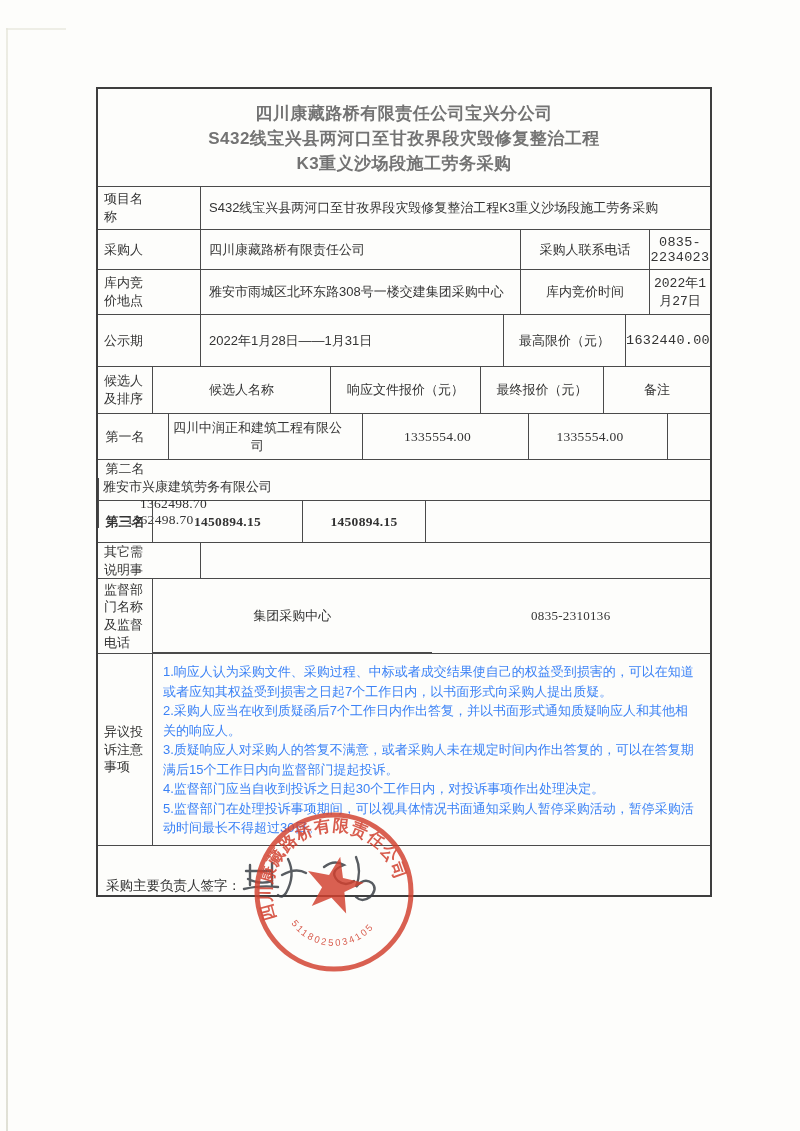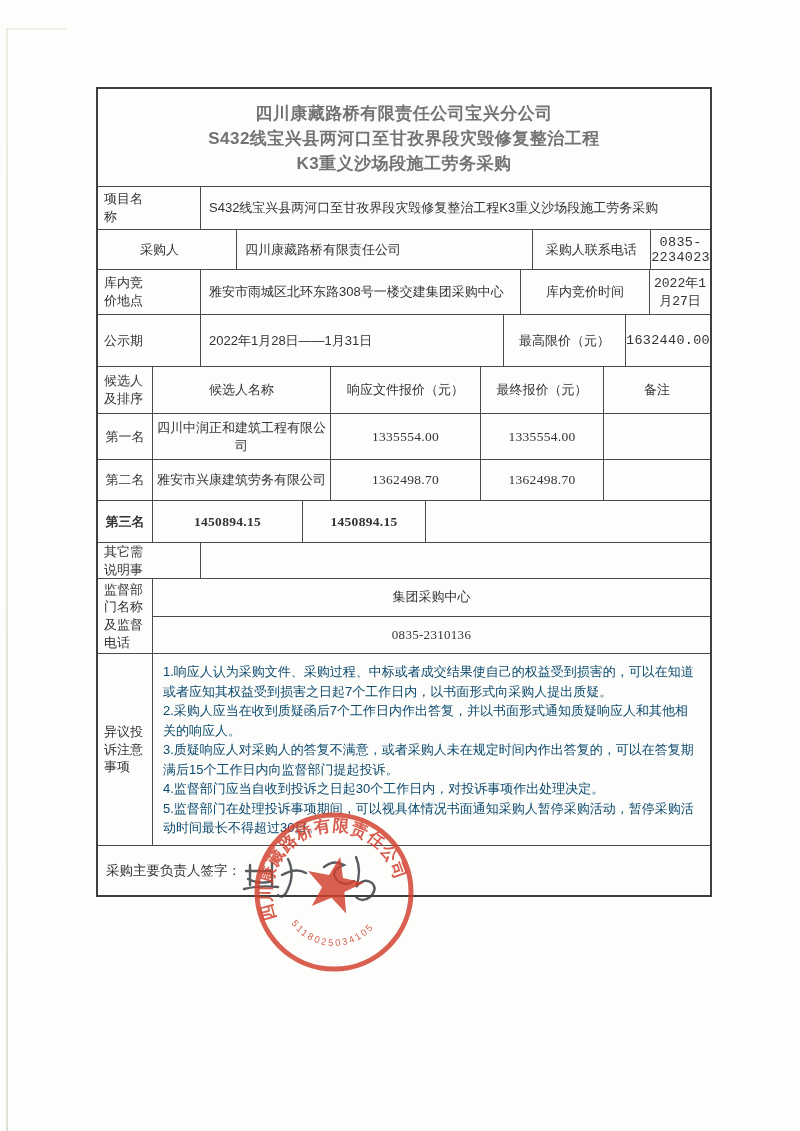--- a/index.html
+++ b/index.html
@@ -31,33 +31,33 @@
   }
   .title-line { font-size:17px; font-weight:bold; color:#737373; letter-spacing:.5px; }
   .row { display:flex; border-bottom:1px solid #4a4a4a; }
   .row:last-child { border-bottom:none; }
   .cell { display:flex; align-items:center; font-size:13px; color:#333; }
   .cell + .cell { border-left:1px solid #4a4a4a; }
   .lbl { width:54px; padding:2px 6px; line-height:1.35; flex-shrink:0; }
   .val-left { padding:2px 8px;margin-left:48px; }
   .ctr { justify-content:center; text-align:center; }
   .num { font-family:"Liberation Serif", serif; font-size:13.5px; letter-spacing:.3px; }
-  .r1 { height:43px; } .r2 { height:40px;padding-left:36px; } .r3 { height:45px; } .r4 { height:52px; }
-  .r5 { height:47px; } .r6 { height:46px; } .r7 { height:41px; } .r8 { height:42px;font-weight:bold; }
+  .r1 { height:43px; } .r2 { height:40px; } .r3 { height:45px; } .r4 { height:52px; }
+  .r5 { height:47px; } .r6 { height:46px;gap:16px; } .r7 { height:41px;flex-direction:column; } .r8 { height:42px;font-weight:bold; }
   .r9 { height:36px; } .r10 { height:75px; } .r11 { height:192px; } .r12 { height:49px; }
   .w-val { width:320px; } .w-lbl2 { width:129px; } .w-val2 { flex:1;font-family:Liberation Mono, monospace; }
   .c-rank { width:54px; flex-shrink:0; } .c-name { width:178px; } .c-doc { width:150px; }
   .c-final { width:123px; } .c-note { flex:1; }
-  .sup-right { flex:1; display:flex; flex-direction:column; }
+  .sup-right { flex:1; display:flex; flex-direction:row; }
   .sup-sub { flex:1; display:flex; align-items:center; justify-content:center; font-size:13px; }
   .sup-sub:first-child { border-bottom:1px solid #4a4a4a; }
   .obj-content { flex:1; padding:8px 10px 4px 10px; font-size:13px; line-height:1.5;
-    display:block; color:#0c4a6e; }
+    display:block; color:#3b82f6; }
   .obj-content div { margin:0; }
-  .sig-row { display:flex; align-items:center; padding-left:8px; font-size:13.5px; }
+  .sig-row { display:flex; align-items:flex-end; padding-left:8px; font-size:13.5px; }
   .stamp { position:absolute; left:250px; top:808px; width:168px; height:168px;
     opacity:.92; pointer-events:none; }
   .signature-ink { position:absolute; left:232px; top:845px; width:165px; height:66px;
     pointer-events:none; }
   .hdr { font-size:13px; }
 </style>
 </head>
 <body>
 
 <div class="page-edge-left"></div>

